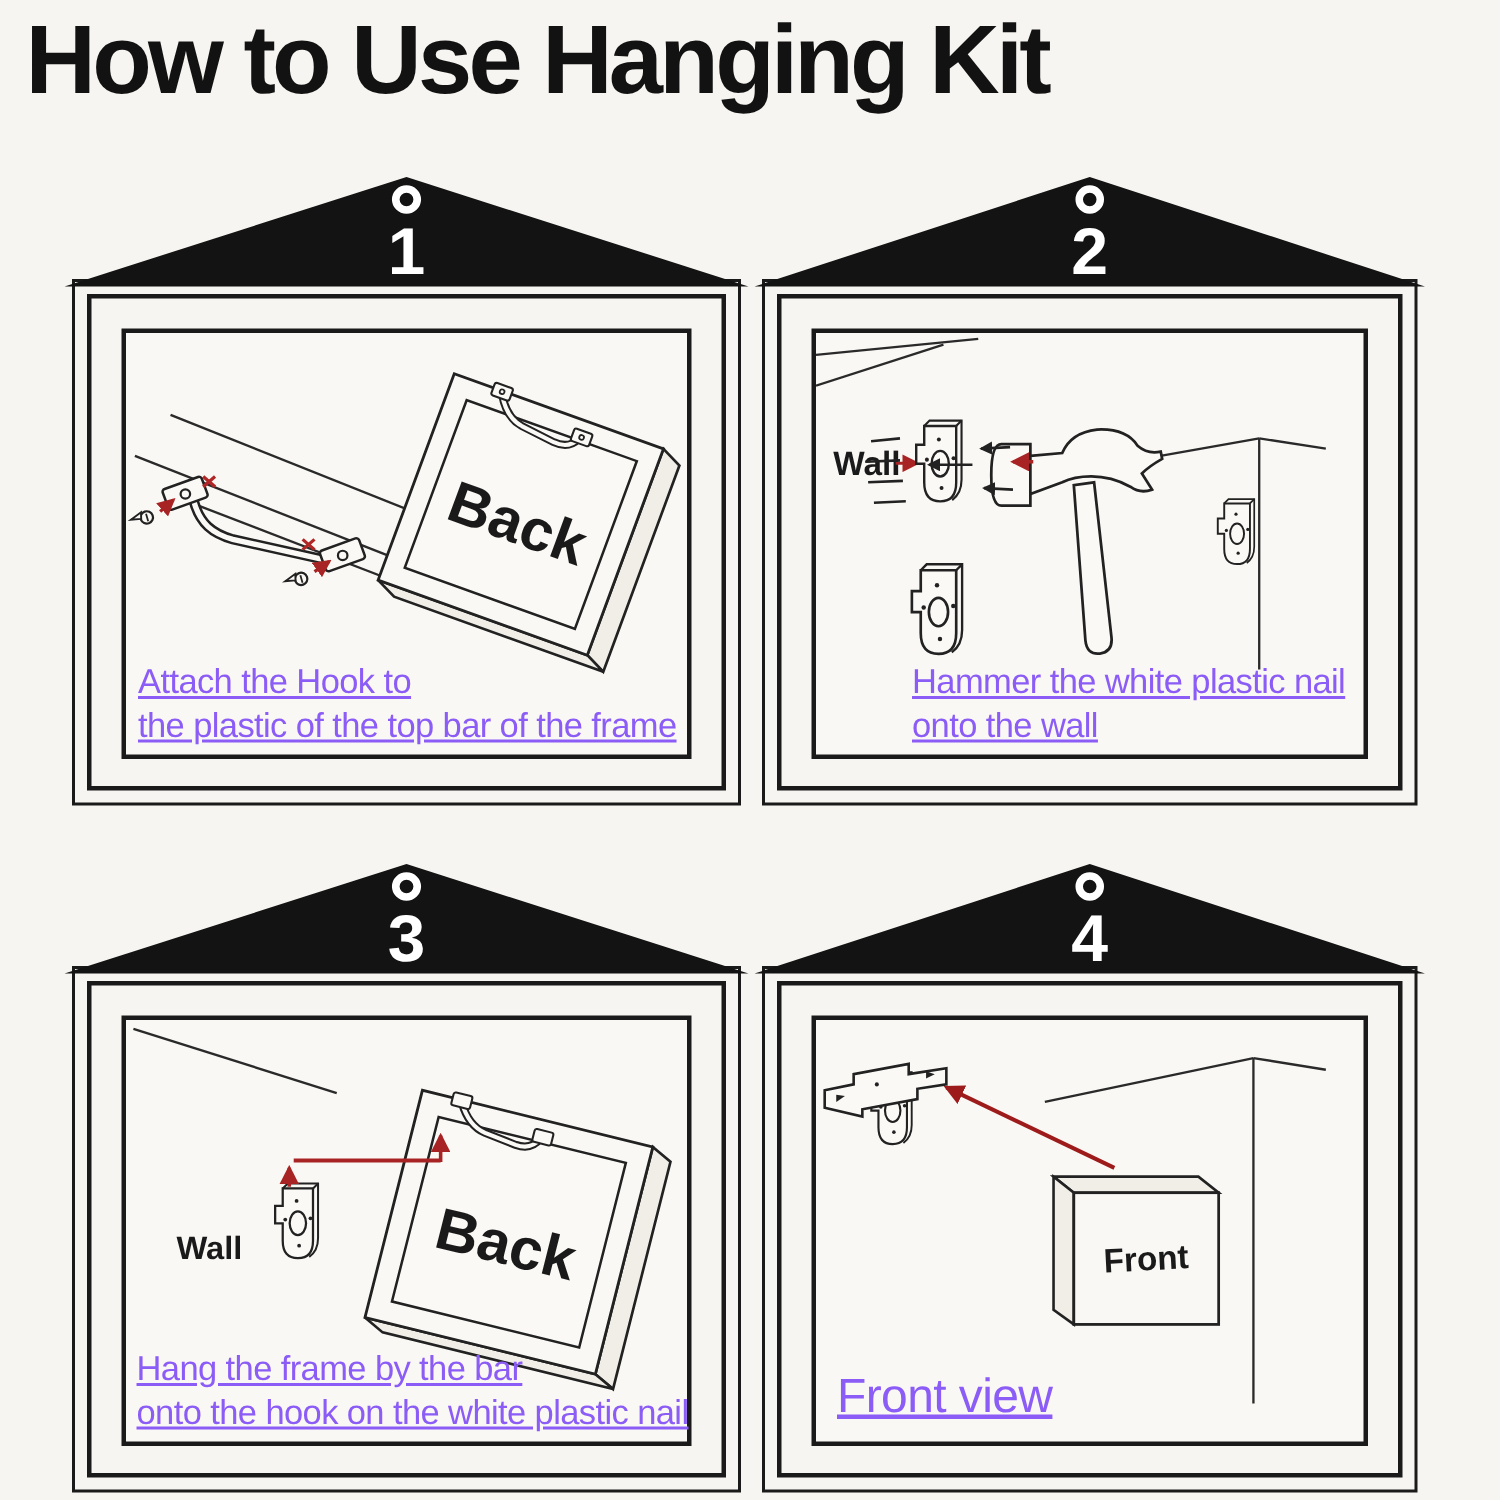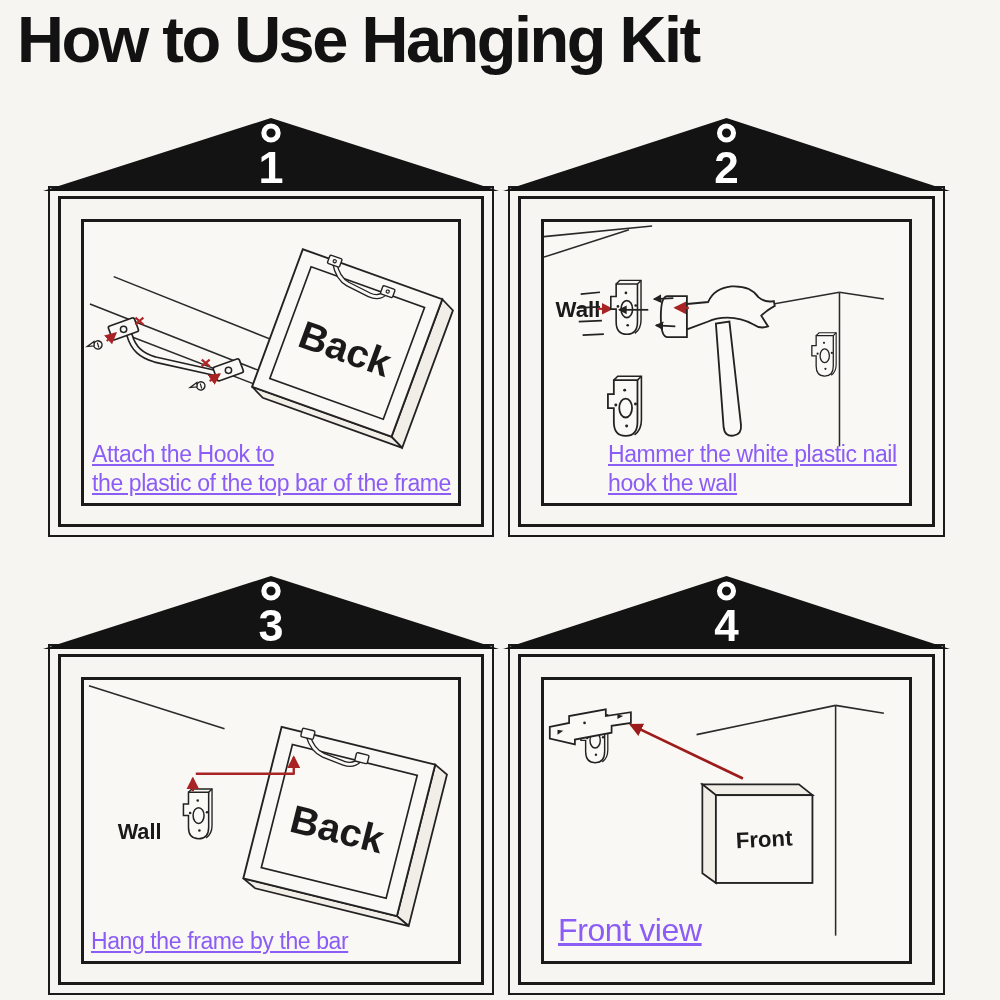--- a/index.html
+++ b/index.html
@@ -193,21 +193,21 @@
             <line x1="136" y1="107" x2="116" y2="106" marker-end="url(#arrK)"></line>
             <line x1="108" y1="90" x2="78" y2="90" marker-end="url(#arrK)"></line>
           </g>
           <line x1="150" y1="88" x2="136" y2="88" stroke="#a82424" stroke-width="2.4" marker-end="url(#arrR)"></line>
 
           <use href="#nailSym" transform="translate(56,156) scale(1.02)"></use>
           <use href="#nailSym" transform="translate(270,112) scale(0.74)"></use>
         </svg>
         <div class="caption">
           <div>Hammer the white plastic nail</div>
-          <div>hook the wall</div>
+          <div>onto the wall</div>
         </div>
       </div>
     </div>
   </div>
 </div>
 
 <div class="panel" id="p3">
   <div class="roof">
     <svg viewBox="0 0 446 74" preserveAspectRatio="none">
       <polygon points="223,0 446,73 0,73" fill="#131313"></polygon>
@@ -239,20 +239,21 @@
 
           <g stroke="#a82424" fill="none">
             <line x1="113" y1="96" x2="212" y2="96" stroke-width="2.6"></line>
             <line x1="110" y1="114" x2="110" y2="101" stroke-width="2.4" marker-end="url(#arrR)"></line>
             <line x1="212" y1="97" x2="212" y2="79" stroke-width="2.4" marker-end="url(#arrR)"></line>
           </g>
           <text x="34" y="163" font-size="22" font-weight="600" fill="#1a1a1a">Wall</text>
         </svg>
         <div class="caption">
           <div>Hang the frame by the bar</div>
+          <div>onto the hook on the white plastic nail</div>
         </div>
       </div>
     </div>
   </div>
 </div>
 
 <div class="panel" id="p4">
   <div class="roof">
     <svg viewBox="0 0 446 74" preserveAspectRatio="none">
       <polygon points="223,0 446,73 0,73" fill="#131313"></polygon>

